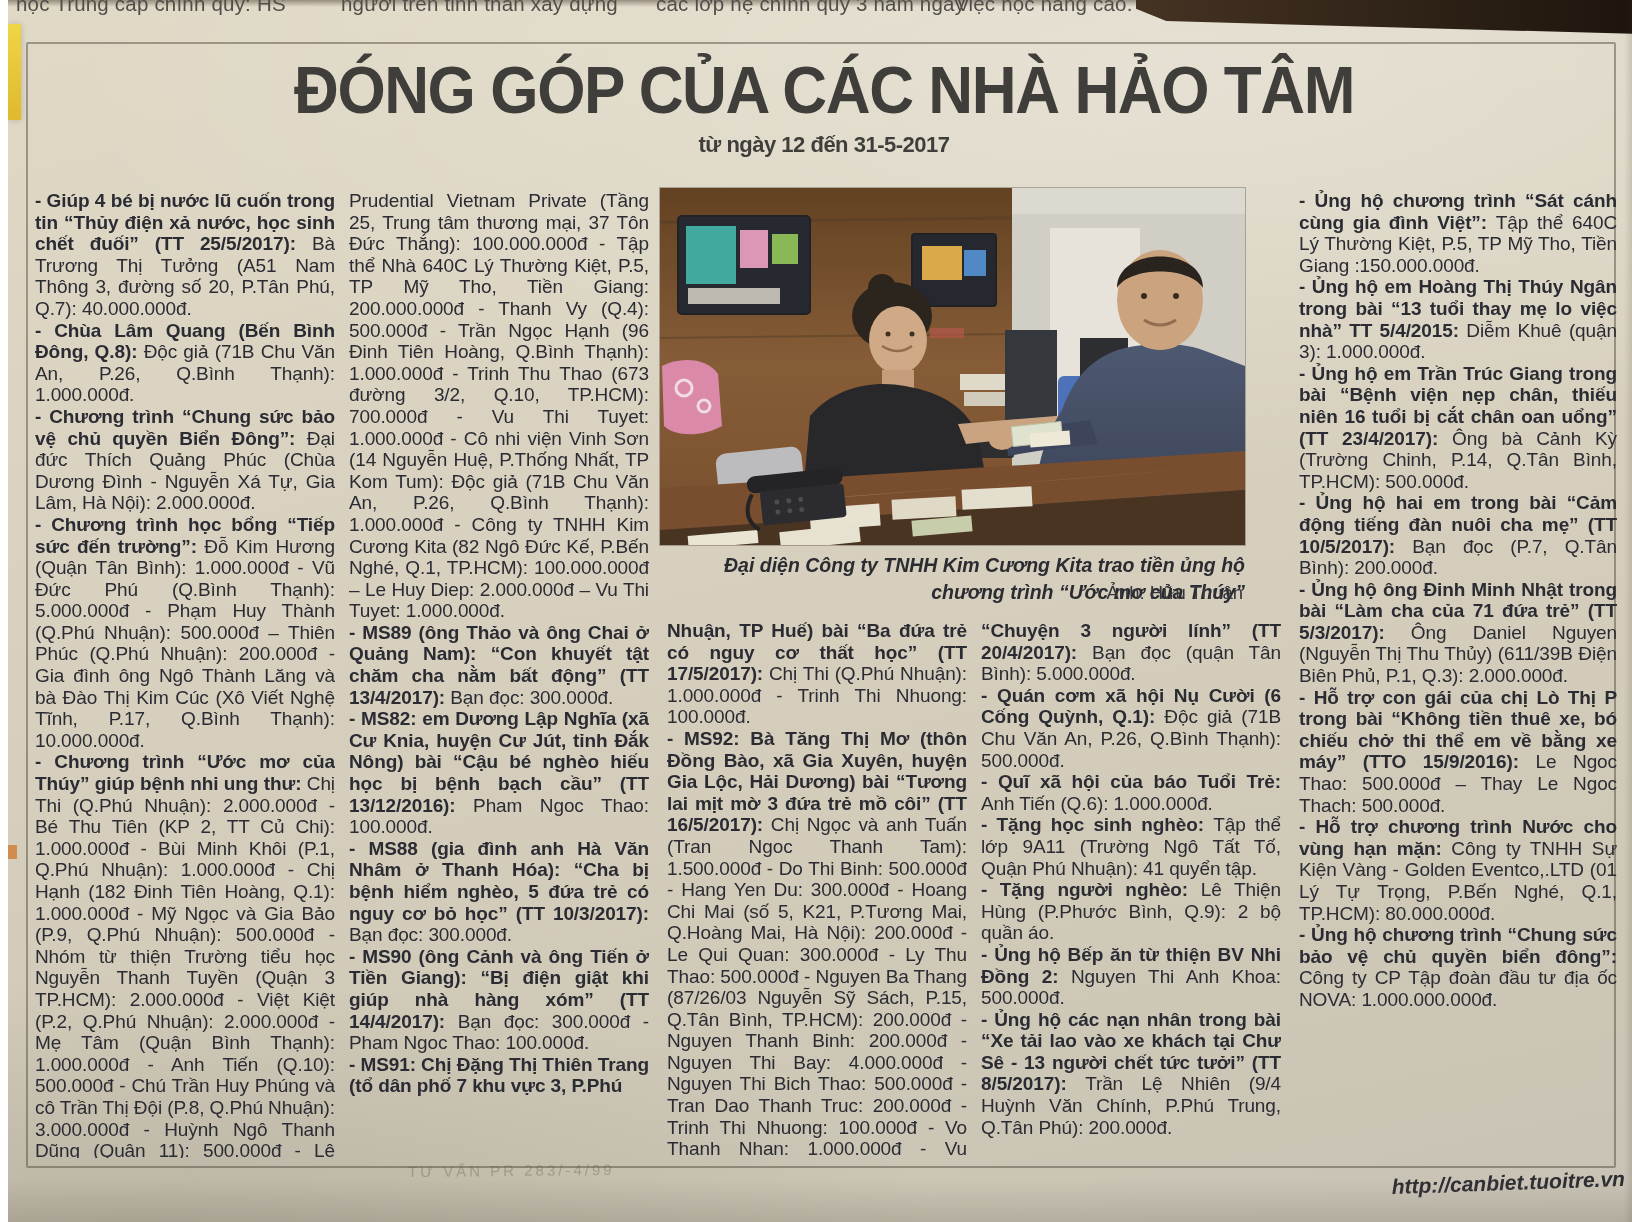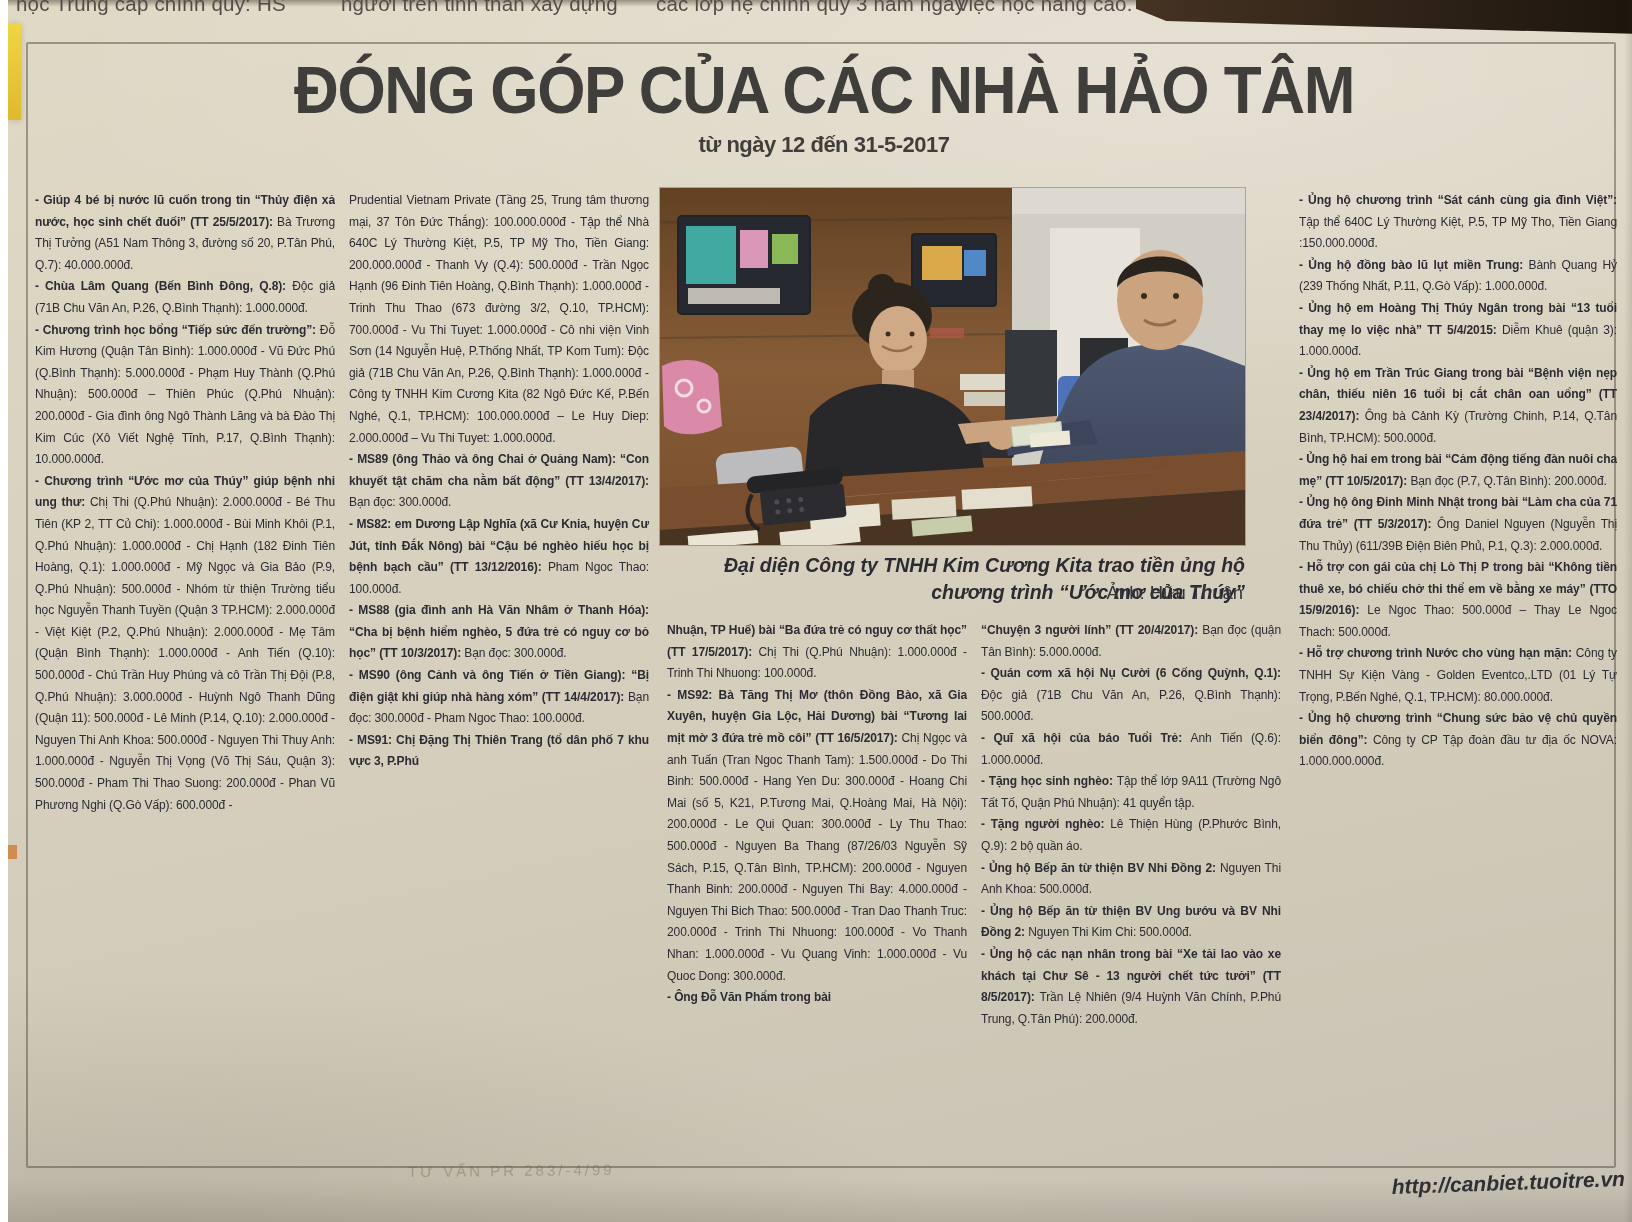--- a/index.html
+++ b/index.html
@@ -34,21 +34,21 @@
 
   .article-box{position:absolute;left:18px;top:42px;width:1586px;height:1122px;
     border:2px solid rgba(73,64,52,.45);border-radius:2px;}
 
   .headline{position:absolute;left:0;top:52px;width:100%;text-align:center;
     font-weight:bold;font-size:66px;letter-spacing:-1.5px;color:#403e3b;
     transform:scaleX(.94);}
   .subheadline{position:absolute;left:0;top:132px;width:100%;text-align:center;
     font-weight:bold;font-size:22px;letter-spacing:-.5px;color:#403e3b;}
 
-  .col{position:absolute;text-align:justify;font-size:12px;line-height:21.6px;
+  .col{position:absolute;text-align:justify;font-size:19px;line-height:21.6px;
     letter-spacing:-.1px;color:#2b2b33;overflow:hidden;}
   #col1{left:27px;  top:190px;width:300px;height:968px;}
   #col2{left:341px; top:190px;width:300px;height:968px;}
   #col3{left:659px; top:620px;width:300px;height:538px;}
   #col4{left:973px; top:620px;width:300px;height:538px;}
   #col5{left:1291px;top:190px;width:318px;height:968px;}
   .para{margin:0;}
   .para .b{font-weight:bold;}
 
   #photo{position:absolute;left:652px;top:188px;width:585px;height:357px;
@@ -83,20 +83,21 @@
   </div>
 
   <div class="article-box"></div>
 
   <div class="headline">ĐÓNG GÓP CỦA CÁC NHÀ HẢO TÂM</div>
   <div class="subheadline">từ ngày 12 đến 31-5-2017</div>
 
   <div id="col1" class="col">
       <p class="para"><span class="b">- Giúp 4 bé bị nước lũ cuốn trong tin “Thủy điện xả nước, học sinh chết đuối” (TT 25/5/2017): </span><span class="n">Bà Trương Thị Tưởng (A51 Nam Thông 3, đường số 20, P.Tân Phú, Q.7): 40.000.000đ.</span></p>
       <p class="para"><span class="b">- Chùa Lâm Quang (Bến Bình Đông, Q.8): </span><span class="n">Độc giả (71B Chu Văn An, P.26, Q.Bình Thạnh): 1.000.000đ.</span></p>
+      <p class="para"><span class="b">- Chương trình “Chung sức bảo vệ chủ quyền Biển Đông”: </span><span class="n">Đại đức Thích Quảng Phúc (Chùa Dương Đình - Nguyễn Xá Tự, Gia Lâm, Hà Nội): 2.000.000đ.</span></p>
       <p class="para"><span class="b">- Chương trình học bổng “Tiếp sức đến trường”: </span><span class="n">Đỗ Kim Hương (Quận Tân Bình): 1.000.000đ - Vũ Đức Phú (Q.Bình Thạnh): 5.000.000đ - Phạm Huy Thành (Q.Phú Nhuận): 500.000đ – Thiên Phúc (Q.Phú Nhuận): 200.000đ - Gia đình ông Ngô Thành Lăng và bà Đào Thị Kim Cúc (Xô Viết Nghệ Tĩnh, P.17, Q.Bình Thạnh): 10.000.000đ.</span></p>
       <p class="para"><span class="b">- Chương trình “Ước mơ của Thúy” giúp bệnh nhi ung thư: </span><span class="n">Chị Thi (Q.Phú Nhuận): 2.000.000đ - Bé Thu Tiên (KP 2, TT Củ Chi): 1.000.000đ - Bùi Minh Khôi (P.1, Q.Phú Nhuận): 1.000.000đ - Chị Hạnh (182 Đinh Tiên Hoàng, Q.1): 1.000.000đ - Mỹ Ngọc và Gia Bảo (P.9, Q.Phú Nhuận): 500.000đ - Nhóm từ thiện Trường tiểu học Nguyễn Thanh Tuyền (Quận 3 TP.HCM): 2.000.000đ - Việt Kiệt (P.2, Q.Phú Nhuận): 2.000.000đ - Mẹ Tâm (Quận Bình Thạnh): 1.000.000đ - Anh Tiến (Q.10): 500.000đ - Chú Trần Huy Phúng và cô Trần Thị Đội (P.8, Q.Phú Nhuận): 3.000.000đ - Huỳnh Ngô Thanh Dũng (Quận 11): 500.000đ - Lê Minh (P.14, Q.10): 2.000.000đ - Nguyen Thi Anh Khoa: 500.000đ - Nguyen Thi Thuy Anh: 1.000.000đ - Nguyễn Thị Vọng (Võ Thị Sáu, Quận 3): 500.000đ - Pham Thi Thao Suong: 200.000đ - Phan Vũ Phương Nghi (Q.Gò Vấp): 600.000đ -</span></p>
     </div>
   <div id="col2" class="col">
       <p class="para"><span class="n">Prudential Vietnam Private (Tầng 25, Trung tâm thương mại, 37 Tôn Đức Thắng): 100.000.000đ - Tập thể Nhà 640C Lý Thường Kiệt, P.5, TP Mỹ Tho, Tiền Giang: 200.000.000đ - Thanh Vy (Q.4): 500.000đ - Trần Ngọc Hạnh (96 Đinh Tiên Hoàng, Q.Bình Thạnh): 1.000.000đ - Trinh Thu Thao (673 đường 3/2, Q.10, TP.HCM): 700.000đ - Vu Thi Tuyet: 1.000.000đ - Cô nhi viện Vinh Sơn (14 Nguyễn Huệ, P.Thống Nhất, TP Kom Tum): Độc giả (71B Chu Văn An, P.26, Q.Bình Thạnh): 1.000.000đ - Công ty TNHH Kim Cương Kita (82 Ngô Đức Kế, P.Bến Nghé, Q.1, TP.HCM): 100.000.000đ – Le Huy Diep: 2.000.000đ – Vu Thi Tuyet: 1.000.000đ.</span></p>
       <p class="para"><span class="b">- MS89 (ông Thảo và ông Chai ở Quảng Nam): “Con khuyết tật chăm cha nằm bất động” (TT 13/4/2017): </span><span class="n">Bạn đọc: 300.000đ.</span></p>
       <p class="para"><span class="b">- MS82: em Dương Lập Nghĩa (xã Cư Knia, huyện Cư Jút, tỉnh Đắk Nông) bài “Cậu bé nghèo hiếu học bị bệnh bạch cầu” (TT 13/12/2016): </span><span class="n">Pham Ngoc Thao: 100.000đ.</span></p>
       <p class="para"><span class="b">- MS88 (gia đình anh Hà Văn Nhâm ở Thanh Hóa): “Cha bị bệnh hiểm nghèo, 5 đứa trẻ có nguy cơ bỏ học” (TT 10/3/2017): </span><span class="n">Bạn đọc: 300.000đ.</span></p>
       <p class="para"><span class="b">- MS90 (ông Cảnh và ông Tiến ở Tiền Giang): “Bị điện giật khi giúp nhà hàng xóm” (TT 14/4/2017): </span><span class="n">Bạn đọc: 300.000đ - Pham Ngoc Thao: 100.000đ.</span></p>
       <p class="para"><span class="b">- MS91: Chị Đặng Thị Thiên Trang (tổ dân phố 7 khu vực 3, P.Phú</span></p>
@@ -106,26 +107,24 @@
       <p class="para"><span class="b">- MS92: Bà Tăng Thị Mơ (thôn Đồng Bào, xã Gia Xuyên, huyện Gia Lộc, Hải Dương) bài “Tương lai mịt mờ 3 đứa trẻ mồ côi” (TT 16/5/2017): </span><span class="n">Chị Ngọc và anh Tuấn (Tran Ngoc Thanh Tam): 1.500.000đ - Do Thi Binh: 500.000đ - Hang Yen Du: 300.000đ - Hoang Chi Mai (số 5, K21, P.Tương Mai, Q.Hoàng Mai, Hà Nội): 200.000đ - Le Qui Quan: 300.000đ - Ly Thu Thao: 500.000đ - Nguyen Ba Thang (87/26/03 Nguyễn Sỹ Sách, P.15, Q.Tân Bình, TP.HCM): 200.000đ - Nguyen Thanh Binh: 200.000đ - Nguyen Thi Bay: 4.000.000đ - Nguyen Thi Bich Thao: 500.000đ - Tran Dao Thanh Truc: 200.000đ - Trinh Thi Nhuong: 100.000đ - Vo Thanh Nhan: 1.000.000đ - Vu Quang Vinh: 1.000.000đ - Vu Quoc Dong: 300.000đ.</span></p>
       <p class="para"><span class="b">- Ông Đỗ Văn Phẩm trong bài</span></p>
     </div>
   <div id="col4" class="col">
       <p class="para"><span class="b">“Chuyện 3 người lính” (TT 20/4/2017): </span><span class="n">Bạn đọc (quận Tân Bình): 5.000.000đ.</span></p>
       <p class="para"><span class="b">- Quán cơm xã hội Nụ Cười (6 Cống Quỳnh, Q.1): </span><span class="n">Độc giả (71B Chu Văn An, P.26, Q.Bình Thạnh): 500.000đ.</span></p>
       <p class="para"><span class="b">- Quĩ xã hội của báo Tuổi Trẻ: </span><span class="n">Anh Tiến (Q.6): 1.000.000đ.</span></p>
       <p class="para"><span class="b">- Tặng học sinh nghèo: </span><span class="n">Tập thể lớp 9A11 (Trường Ngô Tất Tố, Quận Phú Nhuận): 41 quyển tập.</span></p>
       <p class="para"><span class="b">- Tặng người nghèo: </span><span class="n">Lê Thiện Hùng (P.Phước Bình, Q.9): 2 bộ quần áo.</span></p>
       <p class="para"><span class="b">- Ủng hộ Bếp ăn từ thiện BV Nhi Đồng 2: </span><span class="n">Nguyen Thi Anh Khoa: 500.000đ.</span></p>
-      <p class="para"><span class="b">- Ủng hộ Bếp ăn từ thiện BV Ung bướu và BV Nhi Đồng 2: </span><span class="n">Nguyen Thi Kim Chi: 500.000đ.</span></p>
       <p class="para"><span class="b">- Ủng hộ các nạn nhân trong bài “Xe tải lao vào xe khách tại Chư Sê - 13 người chết tức tưởi” (TT 8/5/2017): </span><span class="n">Trần Lệ Nhiên (9/4 Huỳnh Văn Chính, P.Phú Trung, Q.Tân Phú): 200.000đ.</span></p>
     </div>
   <div id="col5" class="col">
       <p class="para"><span class="b">- Ủng hộ chương trình “Sát cánh cùng gia đình Việt”: </span><span class="n">Tập thể 640C Lý Thường Kiệt, P.5, TP Mỹ Tho, Tiền Giang :150.000.000đ.</span></p>
-      <p class="para"><span class="b">- Ủng hộ đồng bào lũ lụt miền Trung: </span><span class="n">Bành Quang Hỷ (239 Thống Nhất, P.11, Q.Gò Vấp): 1.000.000đ.</span></p>
       <p class="para"><span class="b">- Ủng hộ em Hoàng Thị Thúy Ngân trong bài “13 tuổi thay mẹ lo việc nhà” TT 5/4/2015: </span><span class="n">Diễm Khuê (quận 3): 1.000.000đ.</span></p>
       <p class="para"><span class="b">- Ủng hộ em Trần Trúc Giang trong bài “Bệnh viện nẹp chân, thiếu niên 16 tuổi bị cắt chân oan uổng” (TT 23/4/2017): </span><span class="n">Ông bà Cảnh Kỳ (Trường Chinh, P.14, Q.Tân Bình, TP.HCM): 500.000đ.</span></p>
       <p class="para"><span class="b">- Ủng hộ hai em trong bài “Cảm động tiếng đàn nuôi cha mẹ” (TT 10/5/2017): </span><span class="n">Bạn đọc (P.7, Q.Tân Bình): 200.000đ.</span></p>
       <p class="para"><span class="b">- Ủng hộ ông Đinh Minh Nhật trong bài “Làm cha của 71 đứa trẻ” (TT 5/3/2017): </span><span class="n">Ông Daniel Nguyen (Nguyễn Thị Thu Thủy) (611/39B Điện Biên Phủ, P.1, Q.3): 2.000.000đ.</span></p>
       <p class="para"><span class="b">- Hỗ trợ con gái của chị Lò Thị P trong bài “Không tiền thuê xe, bó chiếu chở thi thể em về bằng xe máy” (TTO 15/9/2016): </span><span class="n">Le Ngoc Thao: 500.000đ – Thay Le Ngoc Thach: 500.000đ.</span></p>
       <p class="para"><span class="b">- Hỗ trợ chương trình Nước cho vùng hạn mặn: </span><span class="n">Công ty TNHH Sự Kiện Vàng - Golden Eventco,.LTD (01 Lý Tự Trọng, P.Bến Nghé, Q.1, TP.HCM): 80.000.000đ.</span></p>
       <p class="para"><span class="b">- Ủng hộ chương trình “Chung sức bảo vệ chủ quyền biển đông”: </span><span class="n">Công ty CP Tập đoàn đầu tư địa ốc NOVA: 1.000.000.000đ.</span></p>
     </div>
 
   <div id="photo">

